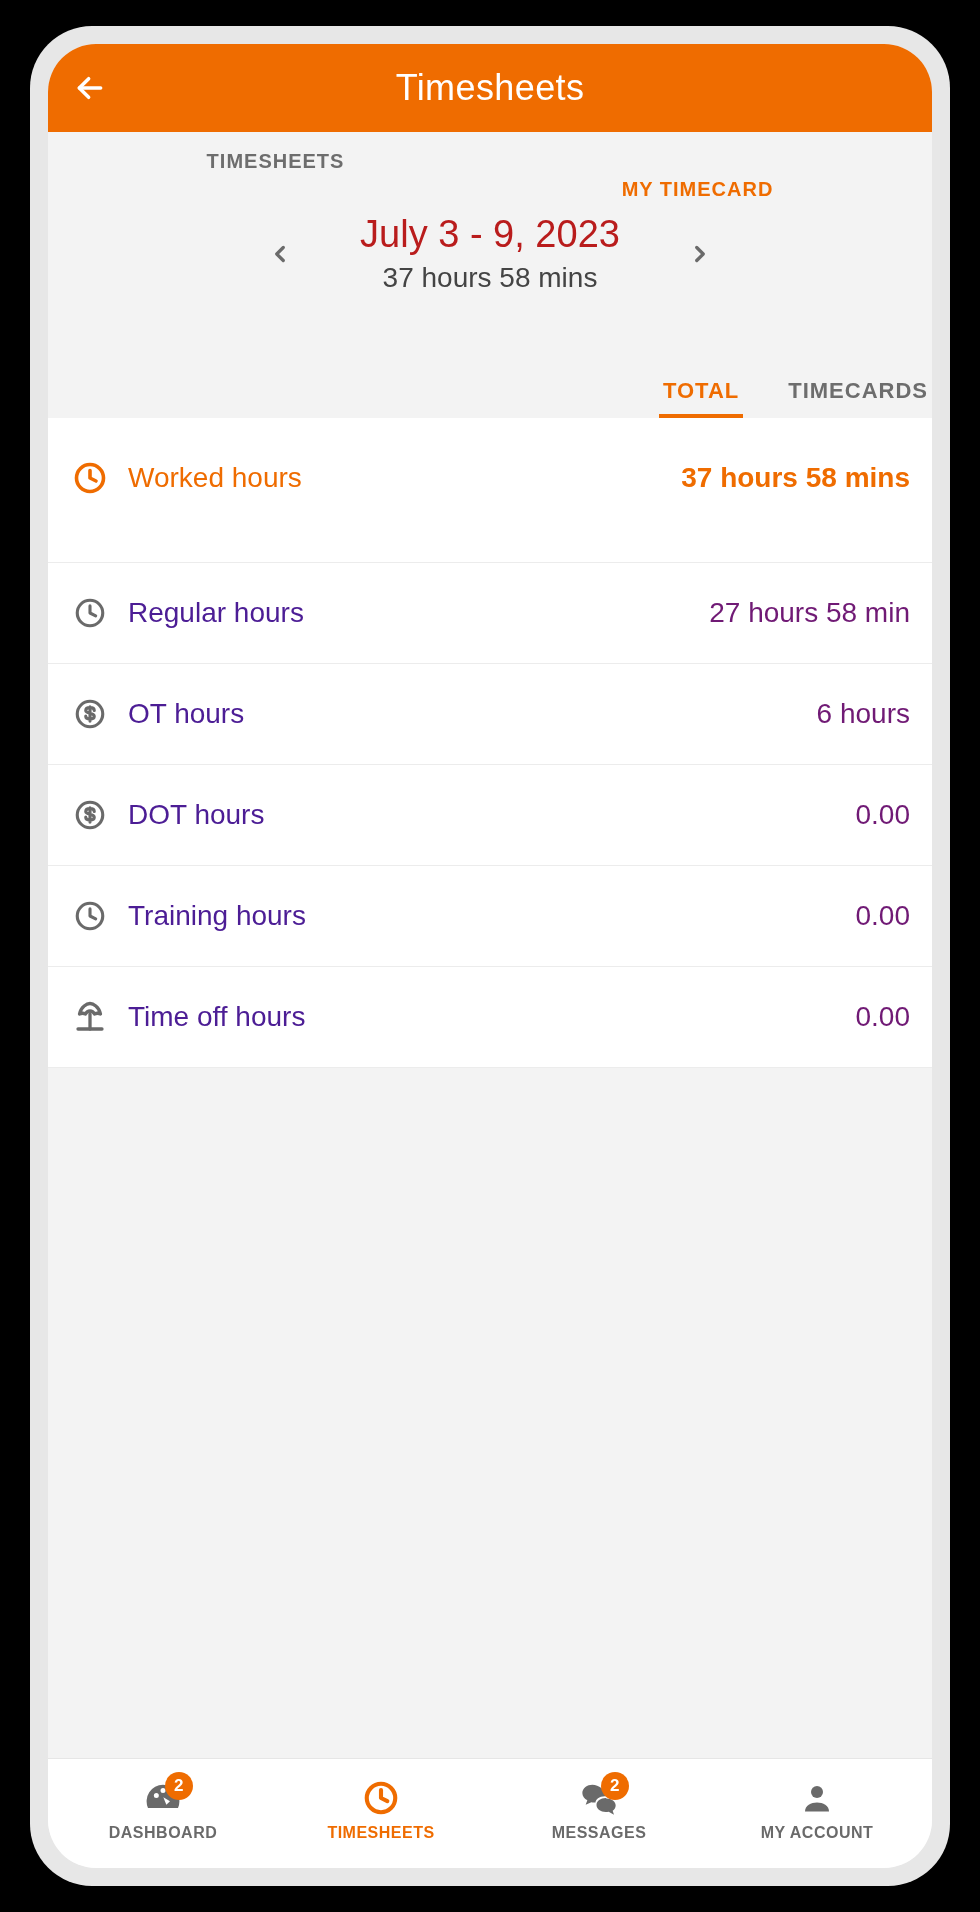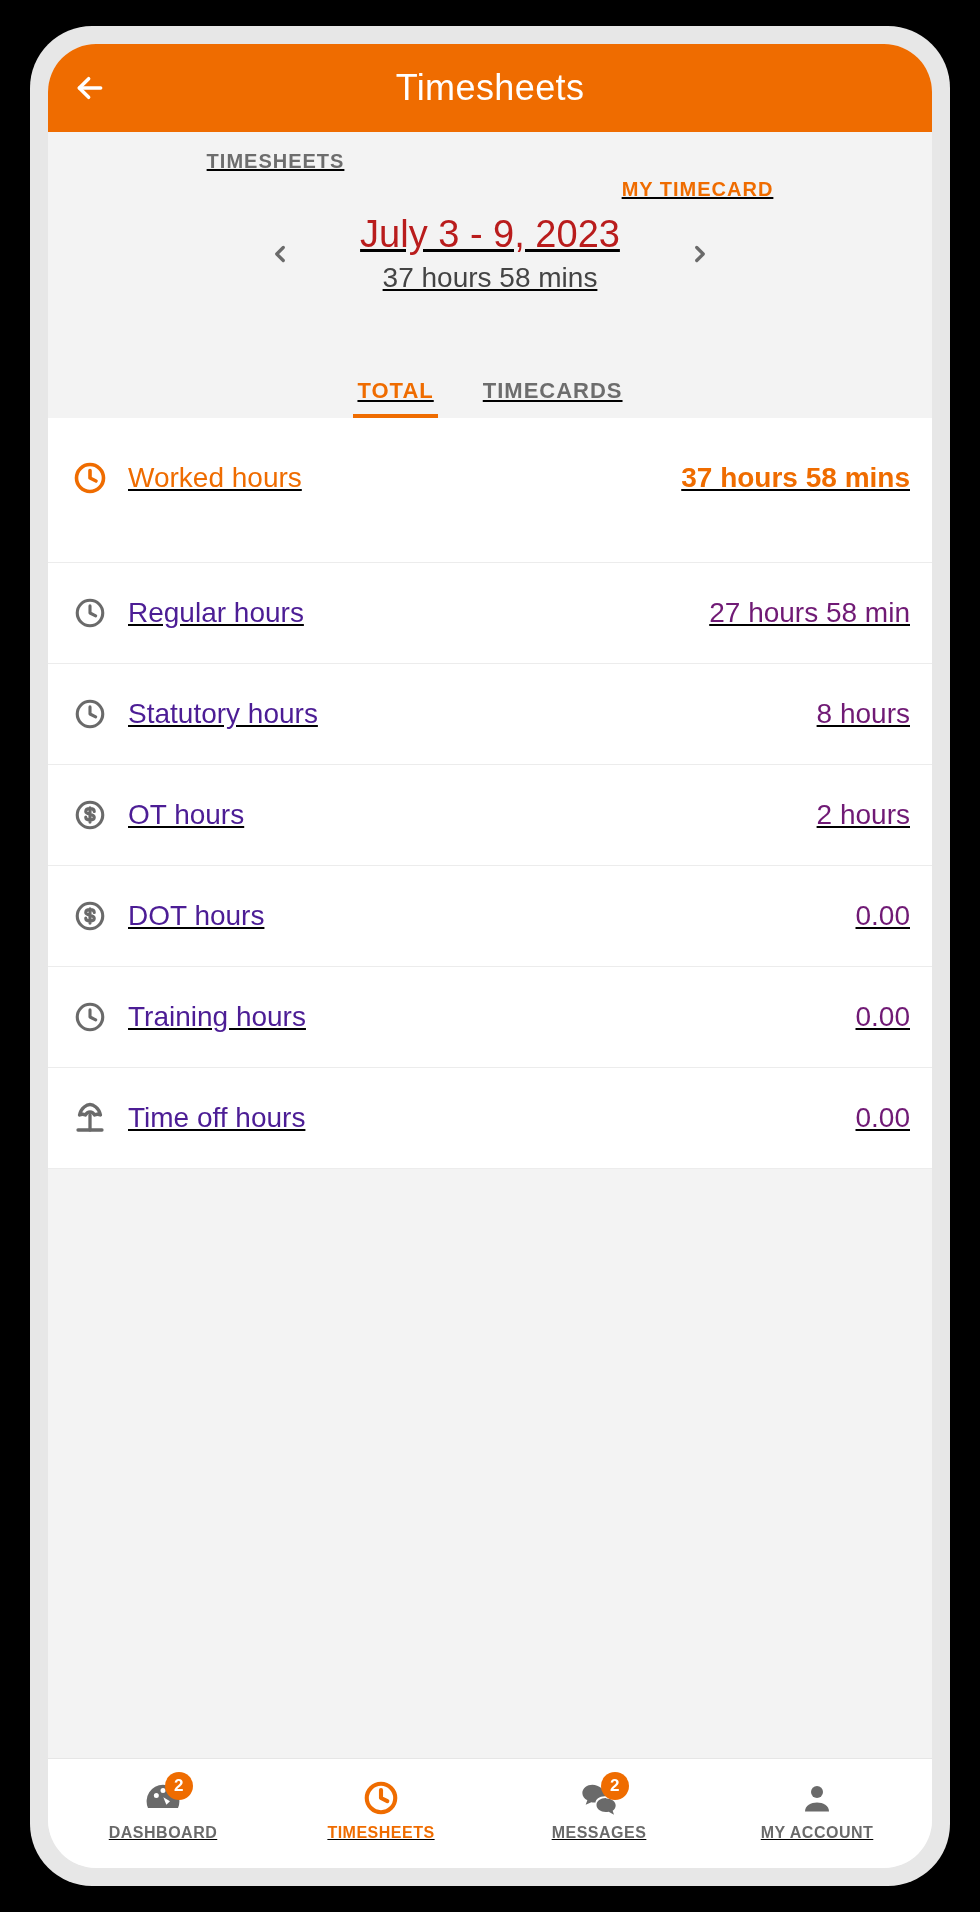--- a/index.html
+++ b/index.html
@@ -15,21 +15,20 @@
   }
   .screen {
     width: 100%;
     height: 100%;
     background: #f3f3f3;
     border-radius: 48px;
     overflow: hidden;
     display: flex;
     flex-direction: column;
     position: relative;
-    text-decoration: underline;
   }
   .header {
     background: #ef6c00;
     color: #fff;
     height: 88px;
     display: flex;
     align-items: center;
     padding: 0 20px;
     position: relative;
   }
@@ -54,21 +53,21 @@
     gap: 60px; padding-top: 6px;
   }
   .chev {
     width:40px; height:40px; display:flex; align-items:center; justify-content:center;
     color:#6a6a6a;
   }
   .date-center { text-align:center; }
   .date-range { font-size:38px; font-weight:500; color:#b91c1c; }
   .date-sub { font-size:28px; color:#444; margin-top:6px; }
   .subtabs {
-    display:flex; justify-content:center; gap: 41px;
+    display:flex; justify-content:flex-end; gap: 41px;
     margin-top: 78px; padding-bottom: 0;
   }
   .subtab {
     font-size:22px; font-weight:700; letter-spacing:1px;
     color:#6d6d6d; padding: 6px 4px 10px;
     border-bottom: 4px solid transparent;
   }
   .subtab.active { color:#ef6c00; border-bottom-color:#ef6c00; }
   .list {
     margin-top: 0;
@@ -181,42 +180,31 @@
             <svg width="34" height="34" viewBox="0 0 24 24" fill="none" stroke="#6a6a6a" stroke-width="2.2" stroke-linecap="round" stroke-linejoin="round">
                 <circle cx="12" cy="12" r="9"></circle>
                 <polyline points="12 7 12 12 16 14"></polyline>
               </svg>
           </div>
           <div class="label">Regular hours</div>
           <div class="spacer"></div>
           <div class="value">27 hours 58 min</div>
         </div>
 
-        <div class="row">
-          <div class="icon">
-            <svg width="34" height="34" viewBox="0 0 24 24" fill="none" stroke="#6a6a6a" stroke-width="2.2" stroke-linecap="round" stroke-linejoin="round">
-                <circle cx="12" cy="12" r="9"></circle>
-                <polyline points="12 7 12 12 16 14"></polyline>
-              </svg>
-          </div>
-          <div class="label">Statutory hours</div>
-          <div class="spacer"></div>
-          <div class="value">8 hours</div>
-        </div>
 
         <div class="row">
           <div class="icon">
             <svg width="34" height="34" viewBox="0 0 24 24" fill="none" stroke="#6a6a6a" stroke-width="2.2" stroke-linecap="round" stroke-linejoin="round">
                 <circle cx="12" cy="12" r="9"></circle>
                 <path d="M12 7v10M15 9.5c0-1.2-1.3-2-3-2s-3 .8-3 2 1.3 1.6 3 2 3 .8 3 2-1.3 2-3 2-3-.8-3-2"></path>
               </svg>
           </div>
           <div class="label">OT hours</div>
           <div class="spacer"></div>
-          <div class="value">2 hours</div>
+          <div class="value">6 hours</div>
         </div>
 
         <div class="row">
           <div class="icon">
             <svg width="34" height="34" viewBox="0 0 24 24" fill="none" stroke="#6a6a6a" stroke-width="2.2" stroke-linecap="round" stroke-linejoin="round">
                 <circle cx="12" cy="12" r="9"></circle>
                 <path d="M12 7v10M15 9.5c0-1.2-1.3-2-3-2s-3 .8-3 2 1.3 1.6 3 2 3 .8 3 2-1.3 2-3 2-3-.8-3-2"></path>
               </svg>
           </div>
           <div class="label">DOT hours</div>

